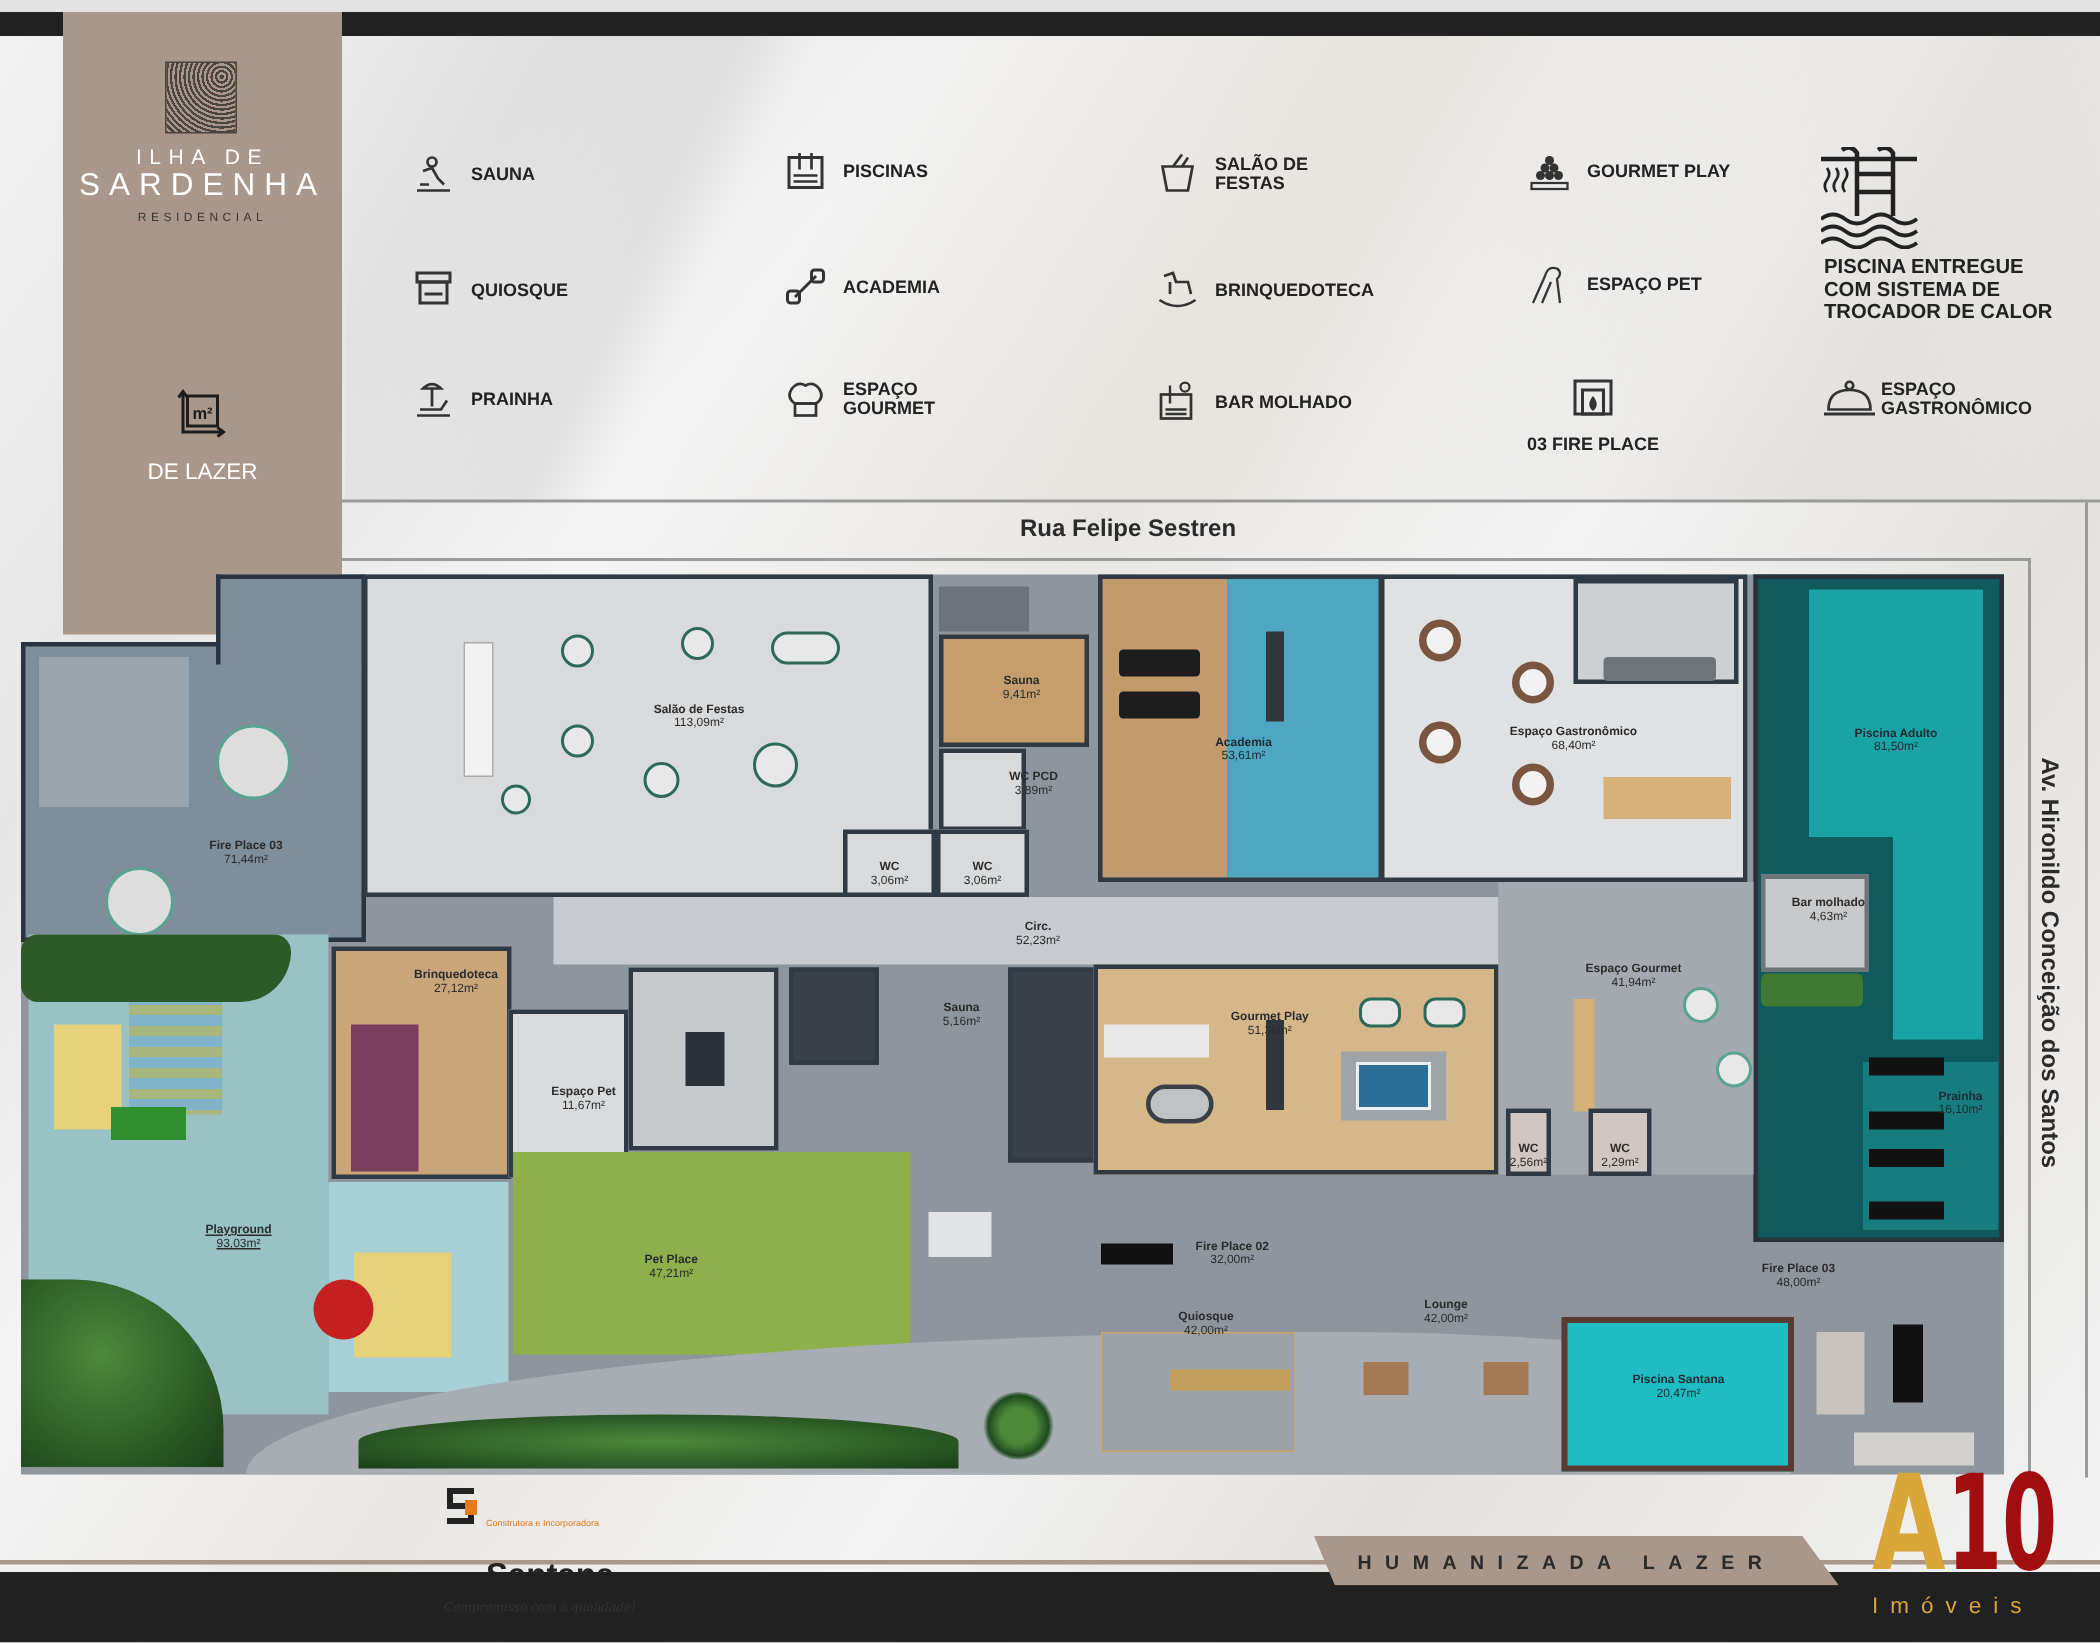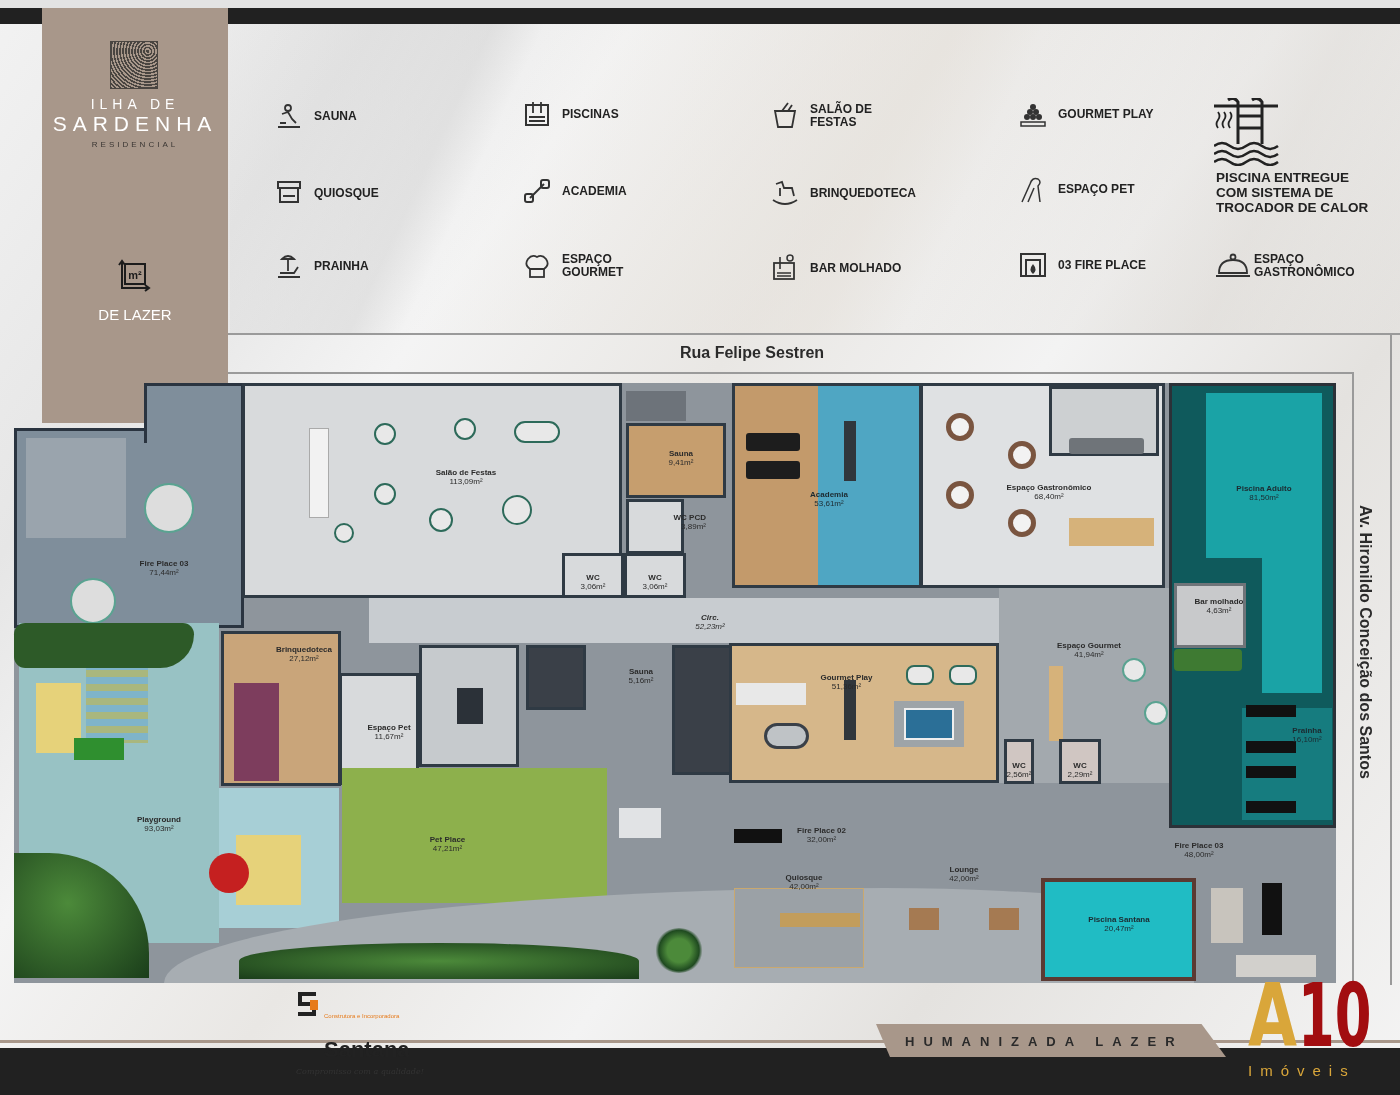--- a/index.html
+++ b/index.html
@@ -188,21 +188,21 @@
 </div>
 <div class="amen" style="left:1018px;top:174px;">
   <span class="ico">
       <svg width="30" height="30" viewBox="0 0 30 30">
         <path d="M4 28 L12 10 Q14 3 20 5 Q24 8 20 12 L22 28" fill="none" stroke="#333" stroke-width="1.5"></path>
         <path d="M10 28 L16 14" stroke="#333" stroke-width="1.5"></path>
       </svg>
     </span>
   <span class="lbl">ESPAÇO PET</span>
 </div>
-<div class="amen" style="left:1018px;top:250px;">
+<div class="amen" style="left:1018px;top:250px;flex-direction:column;">
   <span class="ico">
       <svg width="30" height="30" viewBox="0 0 30 30">
         <rect x="3" y="4" width="24" height="22" fill="none" stroke="#333" stroke-width="2"></rect>
         <rect x="8" y="10" width="14" height="16" fill="none" stroke="#333" stroke-width="2"></rect>
         <path d="M15 24 Q10 20 15 14 Q20 20 15 24" fill="#333"></path>
       </svg>
     </span>
   <span class="lbl">03 FIRE PLACE</span>
 </div>
 
@@ -256,21 +256,21 @@
   <div class="table" style="left:500px;top:38px;width:46px;height:22px;border-radius:12px;"></div>
   <div class="table" style="left:320px;top:140px;width:20px;height:20px;"></div>
   <div style="position:absolute;left:295px;top:45px;width:20px;height:90px;background:#f2f2f2;border:1px solid #aaa;"></div>
   <div class="rlabel" style="left:412px;top:85px;width:80px;"><span>Salão de Festas</span><span class="a">113,09m²</span></div>
 
   <div class="room" style="left:612px;top:40px;width:100px;height:75px;background:#c69e6e;"></div>
   <div class="rlabel" style="left:642px;top:66px;width:50px;"><span>Sauna</span><span class="a">9,41m²</span></div>
   <div style="position:absolute;left:612px;top:8px;width:60px;height:30px;background:#6d737a;"></div>
 
   <div class="room" style="left:612px;top:116px;width:58px;height:55px;background:#d8dadc;"></div>
-  <div class="rlabel" style="left:612px;top:130px;width:80px;text-align:right;"><span>WC PCD</span><span class="a">3,89m²</span></div>
+  <div class="rlabel" style="left:635px;top:130px;width:80px;"><span>WC PCD</span><span class="a">3,89m²</span></div>
   <div class="room" style="left:548px;top:170px;width:62px;height:45px;background:#d8dadc;"></div>
   <div class="rlabel" style="left:548px;top:190px;width:62px;"><span>WC</span><span class="a">3,06m²</span></div>
   <div class="room" style="left:610px;top:170px;width:62px;height:45px;background:#d8dadc;"></div>
   <div class="rlabel" style="left:610px;top:190px;width:62px;"><span>WC</span><span class="a">3,06m²</span></div>
 
   <div class="room" style="left:718px;top:0;width:190px;height:205px;background:linear-gradient(90deg,#c39a6b 0 45%,#4fa6c3 45% 100%);"></div>
   <div style="position:absolute;left:732px;top:50px;width:54px;height:18px;background:#1d1d1d;border-radius:3px;"></div>
   <div style="position:absolute;left:732px;top:78px;width:54px;height:18px;background:#1d1d1d;border-radius:3px;"></div>
   <div style="position:absolute;left:830px;top:38px;width:12px;height:60px;background:#30363c;"></div>
   <div class="rlabel light" style="left:780px;top:107px;width:70px;"><span>Academia</span><span class="a">53,61m²</span></div>
@@ -294,21 +294,21 @@
   <div style="position:absolute;left:1232px;top:358px;width:50px;height:12px;background:#111;"></div>
   <div style="position:absolute;left:1232px;top:383px;width:50px;height:12px;background:#111;"></div>
   <div style="position:absolute;left:1232px;top:418px;width:50px;height:12px;background:#111;"></div>
   <div class="rlabel light" style="left:1268px;top:343px;width:50px;"><span>Prainha</span><span class="a">16,10m²</span></div>
 
   <div class="room" style="left:1160px;top:200px;width:72px;height:65px;background:#c8c9cb;border-color:#6f7479;"></div>
   <div class="rlabel" style="left:1180px;top:214px;width:50px;"><span>Bar molhado</span><span class="a">4,63m²</span></div>
   <div class="tree" style="left:1160px;top:266px;width:68px;height:22px;border-radius:4px;background:#3e7a32;"></div>
 
   <div style="position:absolute;left:355px;top:215px;width:630px;height:45px;background:#c8ccd0;"></div>
-  <div class="rlabel" style="left:666px;top:230px;width:60px;font-style:italic;"><span>Circ.</span><span class="a">52,23m²</span></div>
+  <div class="rlabel" style="left:648px;top:230px;width:60px;"><span>Circ.</span><span class="a">52,23m²</span></div>
 
   <div class="room" style="left:207px;top:248px;width:120px;height:155px;background:#c9a57a;"></div>
   <div style="position:absolute;left:220px;top:300px;width:45px;height:98px;background:#7d3d5d;"></div>
   <div class="rlabel" style="left:255px;top:262px;width:70px;"><span>Brinquedoteca</span><span class="a">27,12m²</span></div>
 
   <div class="room" style="left:325px;top:290px;width:80px;height:112px;background:#d8dadc;"></div>
   <div class="rlabel" style="left:345px;top:340px;width:60px;"><span>Espaço Pet</span><span class="a">11,67m²</span></div>
 
   <div class="room" style="left:405px;top:262px;width:100px;height:122px;background:#c6cacd;"></div>
   <div style="position:absolute;left:443px;top:305px;width:26px;height:36px;background:#2b3138;"></div>
@@ -333,21 +333,21 @@
   <div class="rlabel" style="left:1040px;top:258px;width:70px;"><span>Espaço Gourmet</span><span class="a">41,94m²</span></div>
   <div class="room" style="left:990px;top:356px;width:30px;height:45px;background:#d0c6c2;"></div>
   <div class="rlabel" style="left:990px;top:378px;width:30px;"><span>WC</span><span class="a">2,56m²</span></div>
   <div class="room" style="left:1045px;top:356px;width:42px;height:45px;background:#d0c6c2;"></div>
   <div class="rlabel" style="left:1045px;top:378px;width:42px;"><span>WC</span><span class="a">2,29m²</span></div>
 
   <div style="position:absolute;left:5px;top:240px;width:200px;height:320px;background:#98c2c4;border-radius:0 0 0 0;"></div>
   <div style="position:absolute;left:22px;top:300px;width:45px;height:70px;background:#e6d27a;"></div>
   <div style="position:absolute;left:72px;top:280px;width:62px;height:80px;background:repeating-linear-gradient(180deg,#7fb4c9 0 7px,#a9b77e 7px 14px);"></div>
   <div style="position:absolute;left:60px;top:355px;width:50px;height:22px;background:#2f8f2f;"></div>
-  <div class="rlabel" style="left:110px;top:432px;width:70px;"><span>Playground</span><span class="a">93,03m²</span></div>
+  <div class="rlabel" style="left:110px;top:432px;width:70px;text-decoration:underline;"><span>Playground</span><span class="a">93,03m²</span></div>
   <div class="tree" style="left:0;top:240px;width:180px;height:45px;border-radius:20px 20px 60px 20px;background:#2d5a28;"></div>
   <div style="position:absolute;left:0;top:470px;width:135px;height:125px;background:radial-gradient(circle at 40% 40%,#4c8a3a,#1a3d1a);border-radius:0 100px 0 0;"></div>
   <div style="position:absolute;left:205px;top:405px;width:120px;height:140px;background:#a7cfd6;"></div>
   <div style="position:absolute;left:222px;top:452px;width:65px;height:70px;background:#e6d27a;"></div>
   <div style="position:absolute;left:195px;top:470px;width:40px;height:40px;background:#c52020;border-radius:50%;"></div>
 
   <div style="position:absolute;left:328px;top:385px;width:265px;height:135px;background:#8db04c;border-radius:0 0 0 0;"></div>
   <div class="rlabel" style="left:396px;top:452px;width:75px;"><span>Pet Place</span><span class="a">47,21m²</span></div>
 
   <div style="position:absolute;left:150px;top:505px;width:1030px;height:95px;background:#a7adb2;border-radius:70% 30% 0 0 / 100% 40% 0 0;"></div>

